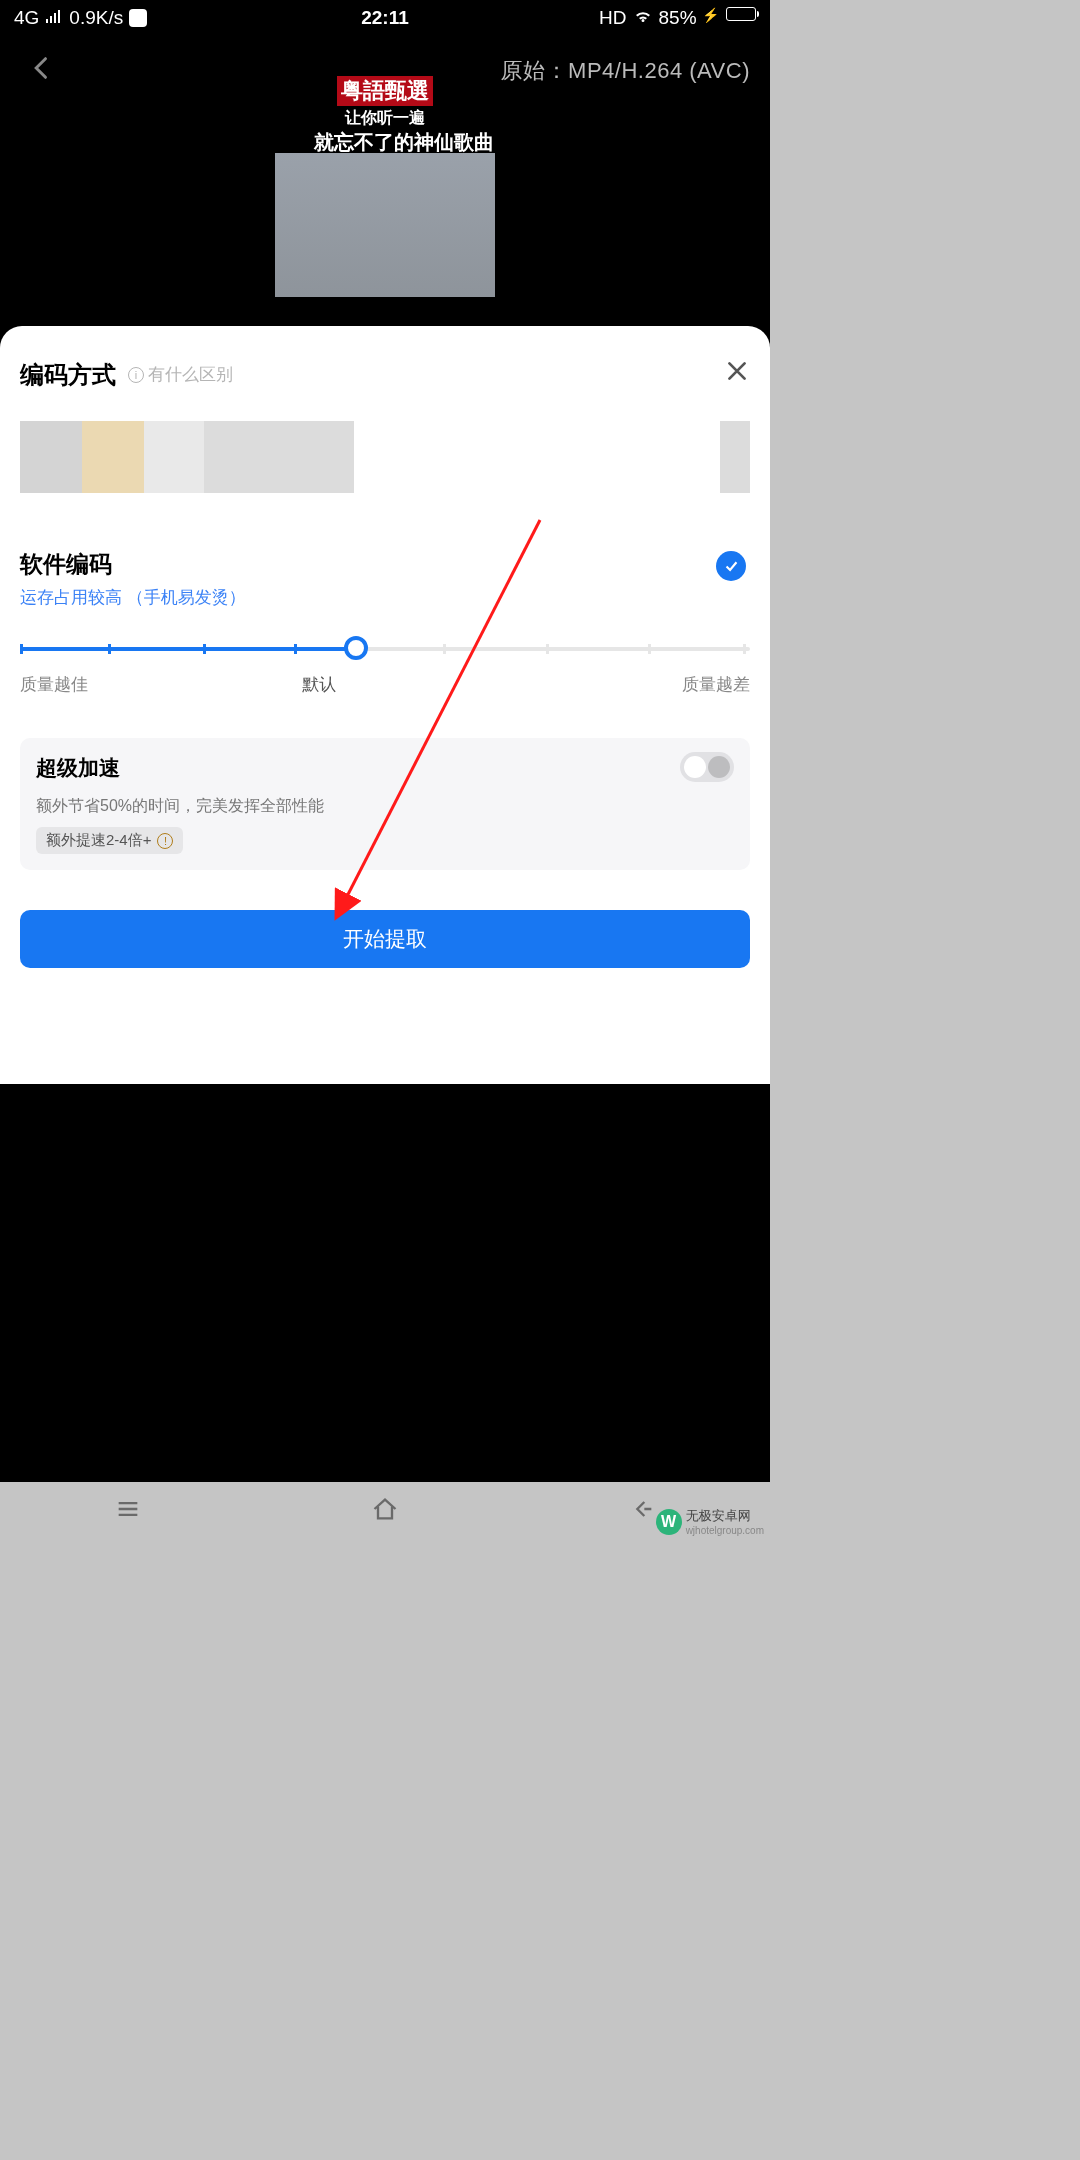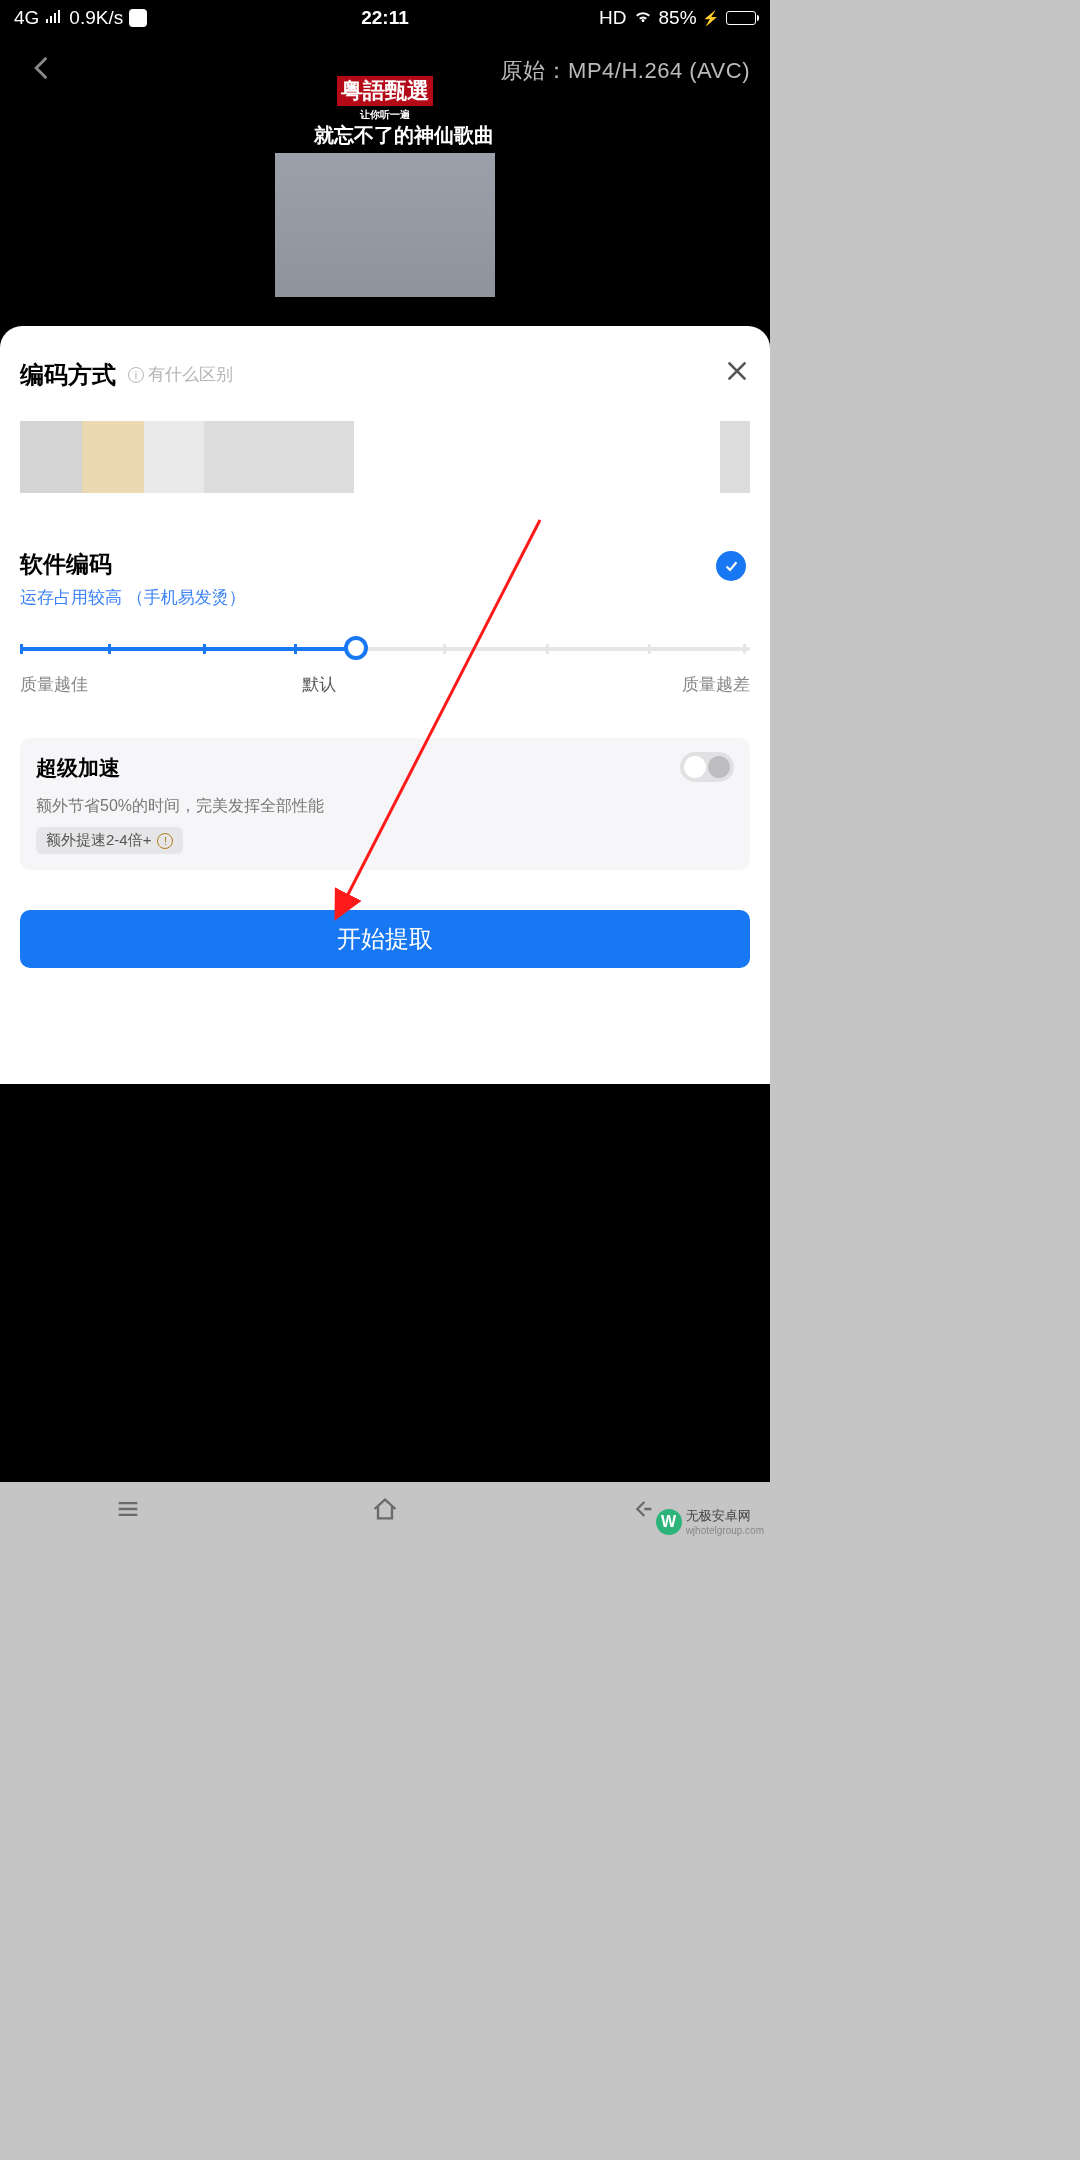--- a/index.html
+++ b/index.html
@@ -24,21 +24,21 @@
       color: #fff;
       display: flex;
       justify-content: space-between;
       align-items: center;
       padding: 0 14px;
       font-size: 19px;
       font-weight: 500;
     }
     .status-left { display: flex; align-items: center; gap: 6px; }
     .status-center { position: absolute; left: 50%; transform: translateX(-50%); font-weight: 600; }
-    .status-right { display: flex; align-items: center; gap: 6px; }
+    .status-right { display: flex; align-items: flex-start; gap: 6px; }
     .signal-icon,.battery-icon {display:inline-block;}
     .battery-icon { width: 30px; height: 14px; border: 1.5px solid #fff; border-radius: 3px; position: relative; }
     .battery-icon::after { content: ""; position: absolute; right: -4px; top: 3px; width: 2px; height: 6px; background: #fff; border-radius: 0 2px 2px 0; }
     .battery-fill { height: 100%; width: 85%; background: #fff; border-radius: 1px; }
     
     .preview {
       width: 100%;
       height: 290px;
       position: relative;
       color: #bbb;
@@ -51,21 +51,21 @@
       left: 50%;
       transform: translateX(-50%);
       width: 220px;
       height: 225px;
       background: linear-gradient(180deg,#000 0%,#000 36%, #9aa1aa 36%, #8e949b 100%);
       display: flex;
       flex-direction: column;
       align-items: center;
     }
     .thumb-title { background:#b40a17; color:#fff; font-size:22px; padding:0 4px; margin-top:4px; font-family: "SimSun", serif; font-weight:700; }
-    .thumb-sub { color:#fff; font-size:10px; margin-top:2px; font-weight:600; }
+    .thumb-sub { color:#fff; font-size:16px; margin-top:2px; font-weight:600; }
     .thumb-sub2 { color:#fff; font-size:20px; font-weight:700;margin-left:38px; }
     
     .sheet {
       position: absolute;
       top: 326px;
       left: 0;
       width: 100%;
       height: 758px;
       background: #fff;
       border-radius: 22px 22px 0 0;
@@ -100,21 +100,21 @@
     .slider-labels { display:flex; justify-content:space-between; margin-top:12px; font-size:17px; color:#888; }
     .sl-center{color:#555;}
     .accel-card { margin-top:42px;background:#f6f6f8;border-radius:10px;padding:16px; position:relative;}
     .accel-title{font-size:21px;font-weight:600;}
     .accel-sub{font-size:16px;color:#777;margin-top:14px;}
     .accel-badge{margin-top:10px;display:inline-flex;align-items:center;gap:6px;background:#e6e6e8;color:#555;padding:4px 10px;border-radius:6px;font-size:15px;}
     .warn-icon{width:16px;height:16px;border:1.5px solid #b07d1a;border-radius:50%;display:inline-flex;align-items:center;justify-content:center;font-size:11px;color:#b07d1a;}
     .toggle{position:absolute;right:16px;top:14px;width:54px;height:30px;background:#e1e1e4;border-radius:15px;}
     .toggle-knob{position:absolute;right:4px;top:4px;width:22px;height:22px;background:#bdbdbf;border-radius:50%;}
     .toggle-knob2{position:absolute;left:4px;top:4px;width:22px;height:22px;background:#fff;border-radius:50%;}
-    .start-btn { margin-top: 40px; width:100%; height:58px; background:#1877f2; color:#fff; border-radius:10px; display:flex;align-items:center;justify-content:center;font-size:24px;font-weight:500; }
+    .start-btn { margin-top: 40px; width:100%; height:58px; background:#1877f2; color:#fff; border-radius:10px; display:flex;align-items:center;justify-content:center;font-size:21px;font-weight:500; }
     
     .navbar { position:absolute; bottom:0; width:100%; height:58px; background:#c5c5c5; display:flex; justify-content:space-around; align-items:center; }
     .nav-ic { color:#6a6a6a; }
     .nav-ic svg { width:28px;height:28px;stroke:#6a6a6a;stroke-width:2;fill:none; }
     
     .arrow { position:absolute; top:520px; left:300px; pointer-events:none; }
     .arrow svg { overflow:visible; }
     
     .watermark { position:absolute; right:6px; bottom:4px; display:flex;align-items:center;gap:4px;font-size:14px;color:#6a6a6a; }
     .wm-logo { width:26px;height:26px;background:#2cb47a;border-radius:50%;position:relative;display:flex;align-items:center;justify-content:center;color:#fff;font-size:16px;font-weight:700; }

